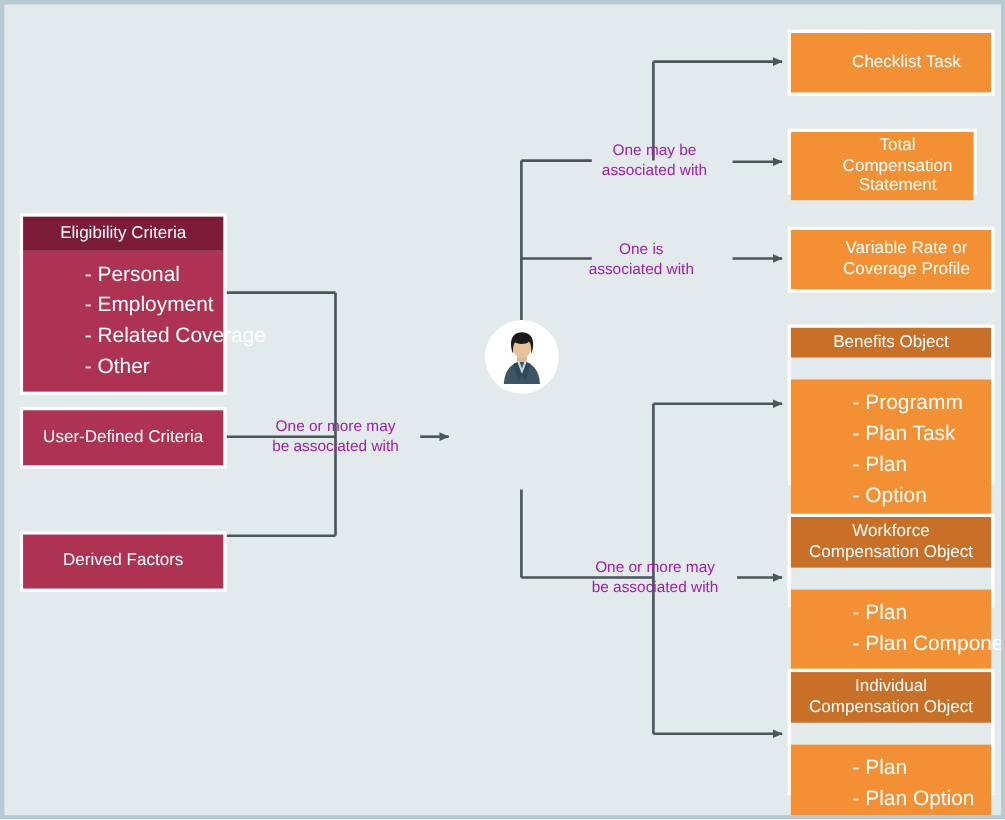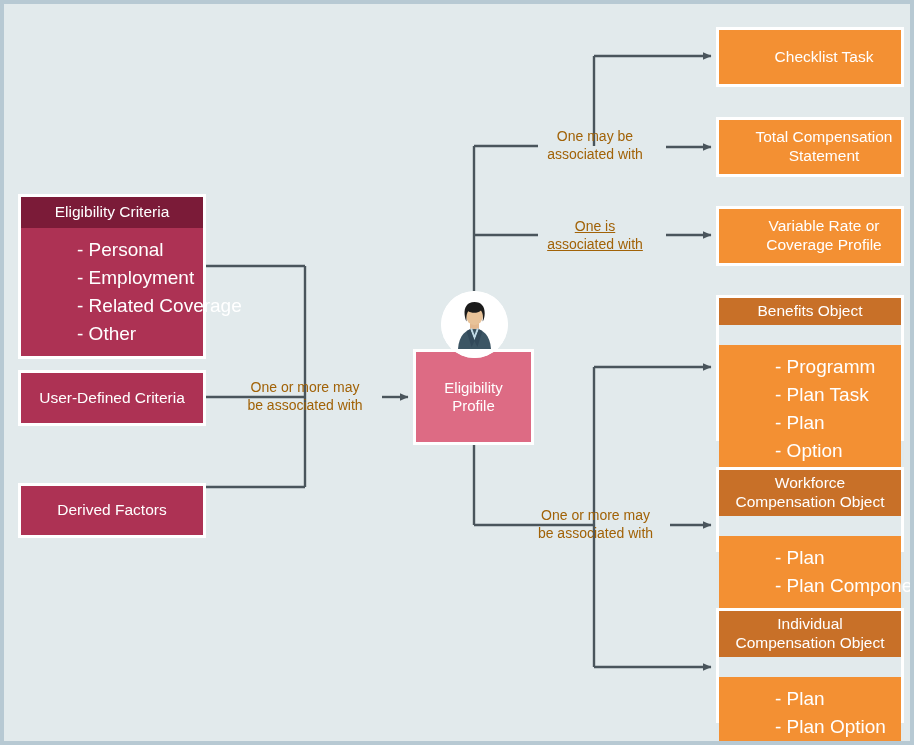--- a/index.html
+++ b/index.html
@@ -78,45 +78,45 @@
   #node-user-defined-criteria { left: 14px;  top: 366px; width: 188px; height: 56px; }
   #node-user-defined-criteria .hdr { height: 100%; }
   #node-derived-factors     { left: 14px;  top: 456px; width: 188px; height: 55px; margin-top: 23px; }
   #node-derived-factors .hdr { height: 100%; }
 
   #node-eligibility-profile { left: 409px; top: 345px; width: 121px; height: 96px; }
   #node-eligibility-profile .hdr { height: 100%; font-size: 15px; }
 
   #node-checklist-task { left: 712px; top: 23px;  width: 188px; height: 60px; }
   #node-checklist-task .hdr { height: 100%; }
-  #node-total-compensation-statement { left: 712px; top: 113px; width: 188px; height: 60px; }
+  #node-total-compensation-statement { left: 712px; top: 113px; width: 172px; height: 60px; }
   #node-total-compensation-statement .hdr { height: 100%; }
   #node-variable-rate { left: 712px; top: 202px; width: 188px; height: 60px; }
   #node-variable-rate .hdr { height: 100%; }
 
   #node-benefits-object { left: 712px; top: 291px; width: 188px; height: 146px; }
   #node-benefits-object .hdr { height: 51px; }
   #node-workforce-compensation-object { left: 712px; top: 463px; width: 188px; height: 85px; }
   #node-workforce-compensation-object .hdr { height: 56px; }
   #node-individual-compensation-object { left: 712px; top: 604px; width: 188px; height: 115px; }
   #node-individual-compensation-object .hdr { height: 56px; }
 
   
   .edge-label {
     position: absolute;
-    color: #a16207;
+    color: #a21caf;
     font-size: 14px;
     line-height: 1.28;
     text-align: center;
     white-space: pre-line;
     z-index: 3;
   }
   #label-left-to-profile { left: 224px; top: 375px; width: 154px; }
   #label-one-may-be      { left: 526px; top: 124px; width: 130px; }
-  #label-one-is          { left: 526px; top: 214px; width: 130px; text-decoration: underline; }
+  #label-one-is          { left: 514px; top: 214px; width: 130px; }
   #label-one-or-more-low { left: 520px; top: 503px; width: 143px; }
 
   
   #avatar {
     position: absolute;
     left: 437px;
     top: 287px;
     width: 67px;
     height: 67px;
     border-radius: 50%;
@@ -198,23 +198,20 @@
         <path d="M29.2 38 L33.5 50 L30.6 56 L25.5 40 Z" fill="#32495A"></path>
         <path d="M37.8 38 L33.5 50 L36.4 56 L41.5 40 Z" fill="#32495A"></path>
 
         <ellipse cx="33.5" cy="24" rx="8.6" ry="10.2" fill="#E8C298"></ellipse>
 
         <path d="M33.5 11 C26 11 23 16.5 23.6 23.5 C24 27 24.8 29.5 25.6 30.5 C25 25 26 21.5 27.4 20.2 C30 22.2 37 22.4 40 19.4 C42 22 42.4 26 41.6 30.6 C42.8 29.2 43.6 26.2 43.7 22.6 C43.9 15.6 40.4 11 33.5 11 Z" fill="#1B1B1B"></path>
       </g>
     </svg>
   </div>
 
-  <div class="node pink" id="node-eligibility-profile">
-    <div class="hdr">Eligibility Profile</div>
-  </div>
 
   <div class="node orange-solid" id="node-checklist-task">
     <div class="hdr">Checklist Task</div>
   </div>
 
   <div class="node orange-solid" id="node-total-compensation-statement">
     <div class="hdr">Total Compensation Statement</div>
   </div>
 
   <div class="node orange-solid" id="node-variable-rate">

